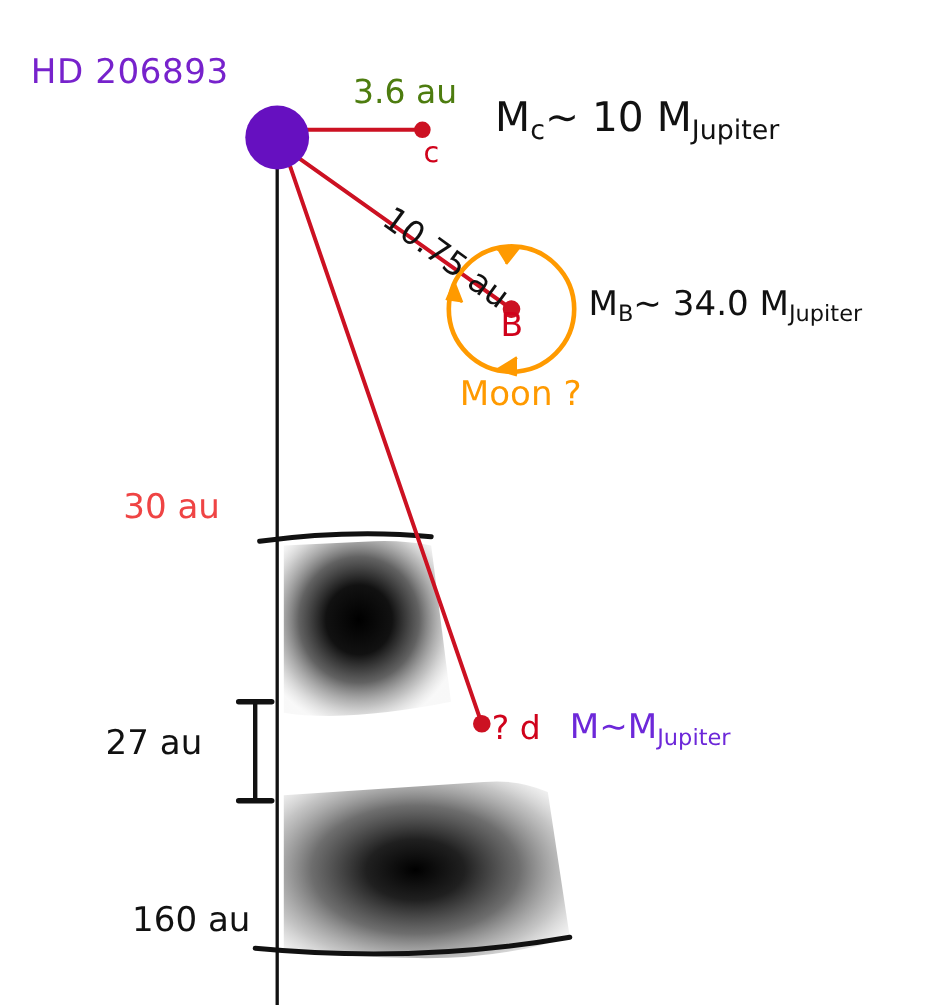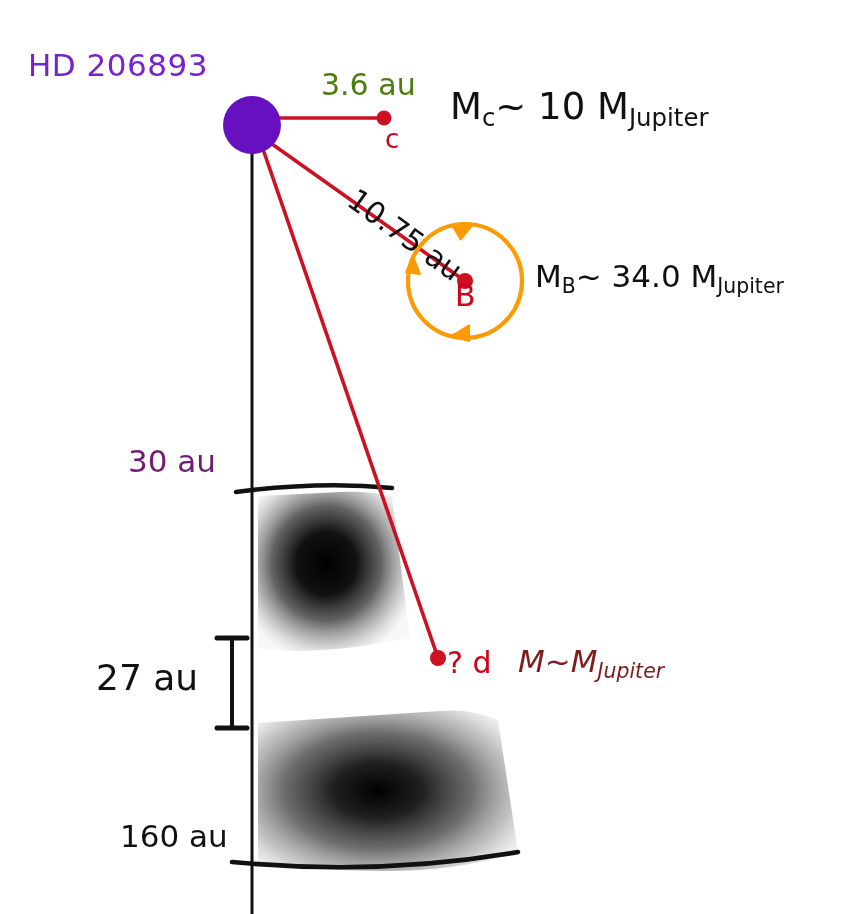--- a/index.html
+++ b/index.html
@@ -82,49 +82,48 @@
     font-size: 30px;
     color: #d0021b;
   }
   .moon-label {
     left: 418px;
     top: 317px;
     font-size: 31px;
     color: #ff9a00;
   }
   .au30-label {
-    left: 128px;
+    left: 112px;
     top: 420px;
     font-size: 31px;
-    color: #701a75;
+    color: #ef4444;
   }
   .au27-label {
     left: 96px;
     top: 634px;
-    font-size: 36px;
+    font-size: 31px;
     color: #111111;
   }
   .au180-label {
     left: 120px;
     top: 795px;
     font-size: 31px;
     color: #111111;
   }
   .d-tag {
     left: 447px;
     top: 622px;
     font-size: 30px;
     color: #d0021b;
   }
   .mass-d-label {
     left: 518px;
     top: 620px;
     font-size: 31px;
-    color: #7f1d1d;
-    font-style: italic;
+    color: #6d28d9;
   }
 </style>
 </head>
 <body>
 
 <div id="canvas">
 
   <svg id="diagram-svg" viewBox="0 0 844 914">
     <defs>
       <radialGradient id="diskGradTop" cx="45%" cy="45%" r="62%">
@@ -186,20 +185,21 @@
   <div class="txt c-tag">c</div>
 
   <div class="txt mass-c-label"><span>M</span><span class="sub">c</span><span>~ 10 M</span><span class="sub">Jupiter</span></div>
 
   <div class="txt au-b-label">10.75 au</div>
 
   <div class="txt b-tag">B</div>
 
   <div class="txt mass-b-label"><span>M</span><span class="sub">B</span><span>~ 34.0 M</span><span class="sub">Jupiter</span></div>
 
+  <div class="txt moon-label">Moon ?</div>
 
   <div class="txt au30-label">30 au</div>
 
   <div class="txt au27-label">27 au</div>
 
   <div class="txt au180-label">160 au</div>
 
   <div class="txt d-tag">? d</div>
 
   <div class="txt mass-d-label"><span>M</span><span>~M</span><span class="sub">Jupiter</span></div>

